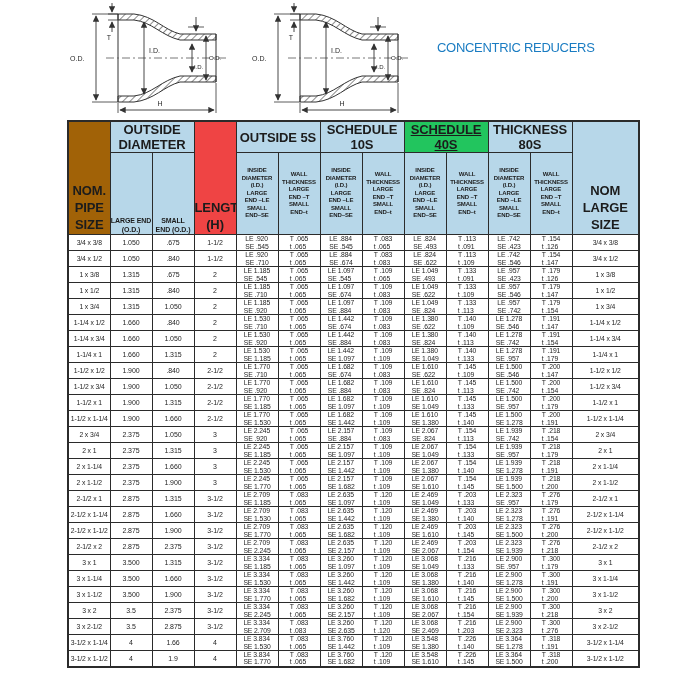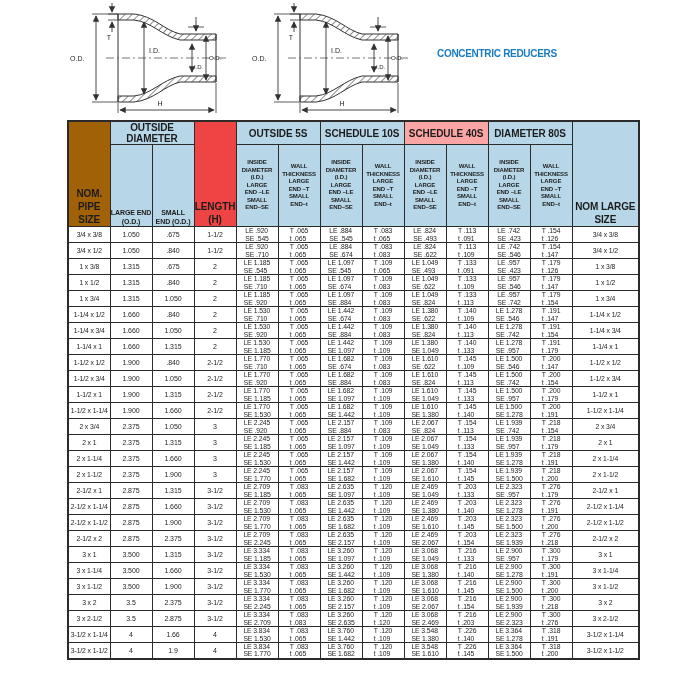--- a/index.html
+++ b/index.html
@@ -1,30 +1,30 @@
 <!DOCTYPE html>
 <html><head>
 <meta charset="utf-8">
 <style>
   html,body{margin:0;padding:0;background:#ffffff;}
   .page{position:relative;width:680px;height:680px;background:#ffffff;overflow:hidden;
         font-family:"Liberation Sans",sans-serif;color:#1e1e1e;}
   
   .diagram-wrap{position:absolute;left:0;top:0;width:680px;height:118px;}
   svg text{font-family:"Liberation Sans",sans-serif;fill:#2a2a2a;}
-  .page-title{position:absolute;left:437px;top:48px;font-size:10px;font-weight:bold;
+  .page-title{position:absolute;left:437px;top:40px;font-size:13px;font-weight:normal;
               letter-spacing:-0.3px;white-space:nowrap;}
   
   table.red{position:absolute;left:67px;top:120px;width:573px;border-collapse:collapse;
             table-layout:fixed;}
   table.red th,table.red td{border:1px solid #2b2b2b;padding:0;text-align:center;
             overflow:hidden;}
   table.red{border:2px solid #2b2b2b;}
   thead th{background:#b7d7e9;font-weight:bold;color:#1c1c1c;}
-  tr.group-row th{height:16px;font-size:10px;letter-spacing:-0.1px;}
+  tr.group-row th{height:16px;font-size:13px;letter-spacing:-0.1px;}
   tr.sub-row th{height:81px;}
   th.subhdr{font-size:6px;line-height:1.25;white-space:pre-line;vertical-align:middle;
             font-weight:bold;letter-spacing:-0.1px;}
   th.bottomhdr{font-size:7px;line-height:1.3;white-space:pre-line;vertical-align:bottom;
             padding-bottom:7px;font-weight:bold;letter-spacing:-0.1px;}
   tbody tr{height:16px;}
   tbody td{font-size:7px;background:#ffffff;color:#1e1e1e;letter-spacing:-0.1px;}
   td.nomcell{font-size:6.8px;}
   .pair{display:inline-block;text-align:left;line-height:1.1;font-size:6.8px;}
   .pair div{white-space:pre;}
@@ -108,22 +108,22 @@
     </colgroup>
     <thead>
       <tr class="group-row">
         <th rowspan="2" class="bottomhdr" style="background: #a16207;">NOM. PIPE
 SIZE</th>
         <th colspan="2" style="background: rgb(183, 215, 233);">OUTSIDE DIAMETER</th>
         <th rowspan="2" class="bottomhdr" style="background: #ef4444;">LENGTH
 (H)</th>
         <th colspan="2" style="background: rgb(183, 215, 233);">OUTSIDE 5S</th>
         <th colspan="2" style="background: rgb(183, 215, 233);">SCHEDULE 10S</th>
-        <th colspan="2" style="background: #fca5a5;">SCHEDULE 40S</th>
-        <th colspan="2" style="background: rgb(183, 215, 233);">DIAMETER 80S</th>
+        <th colspan="2" style="background: #22c55e; text-decoration: underline;">SCHEDULE 40S</th>
+        <th colspan="2" style="background: rgb(183, 215, 233);">THICKNESS 80S</th>
         <th rowspan="2" class="bottomhdr" style="background: rgb(183, 215, 233);">NOM LARGE
 SIZE</th>
       </tr>
       <tr class="sub-row">
         <th class="bottomhdr" style="background: rgb(183, 215, 233);">LARGE END
 (O.D.)</th>
         <th class="bottomhdr" style="background: rgb(183, 215, 233);">SMALL
 END (O.D.)</th>
         <th class="subhdr" style="background: rgb(183, 215, 233);">INSIDE
 DIAMETER

